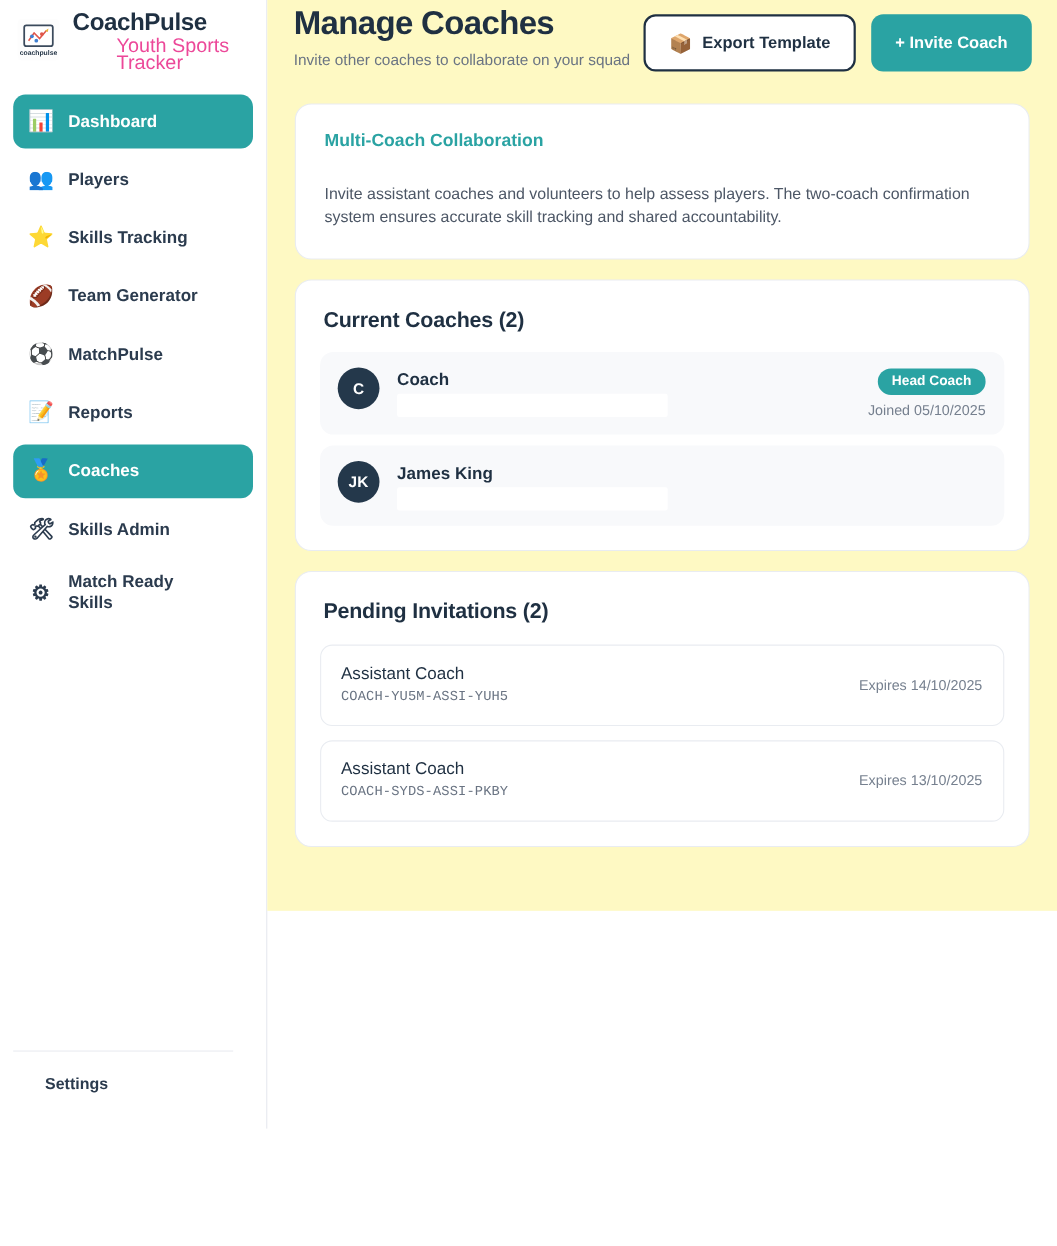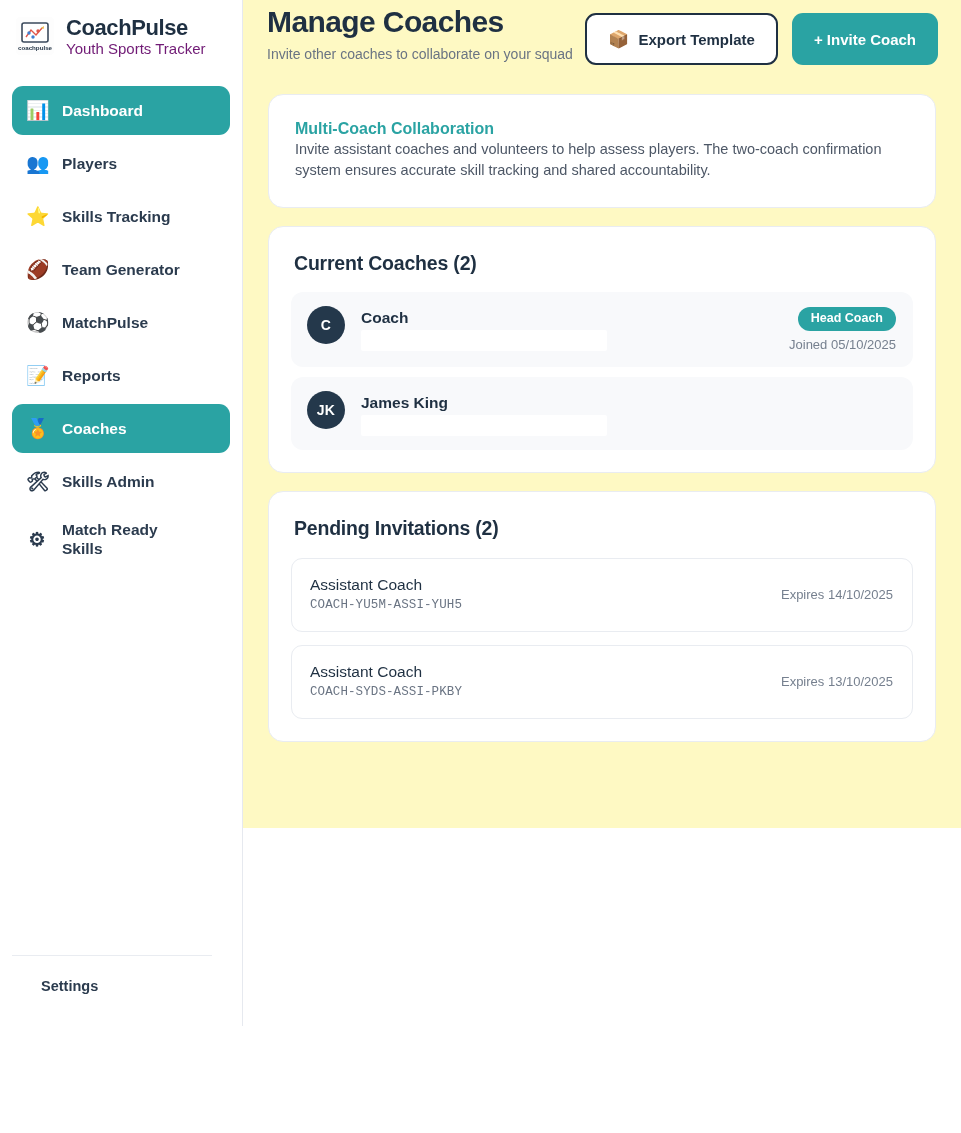--- a/index.html
+++ b/index.html
@@ -63,24 +63,25 @@
 
   .brand-name {
     font-size: 22px;
     font-weight: bold;
     letter-spacing: -0.4px;
     color: #1f3042;
     line-height: 24px;
   }
 
   .brand-tagline {
-    font-size: 15px;
-    color: #701a75;
+    font-size: 18px;
+    color: #ec4899;
     line-height: 16px;
     margin-top: 1px;
+    margin-left: 40px;
   }
 
   .nav {
     margin-top: 24px;
     display: flex;
     flex-direction: column;
     gap: 4px;
     padding: 0 12px;
   }
 
@@ -227,21 +228,21 @@
     font-size: 16px;
     font-weight: bold;
     color: #2aa3a3;
     line-height: 20px;
   }
 
   .info-body {
     font-size: 14.5px;
     color: #4d5766;
     line-height: 21px;
-    margin-top: 0;
+    margin-top: 28px;
     max-width: 660px;
   }
 
   .section-card { padding: 24px 22px 22px 22px; }
 
   .section-title {
     font-size: 19.5px;
     font-weight: bold;
     color: #1f3042;
     letter-spacing: -0.2px;

